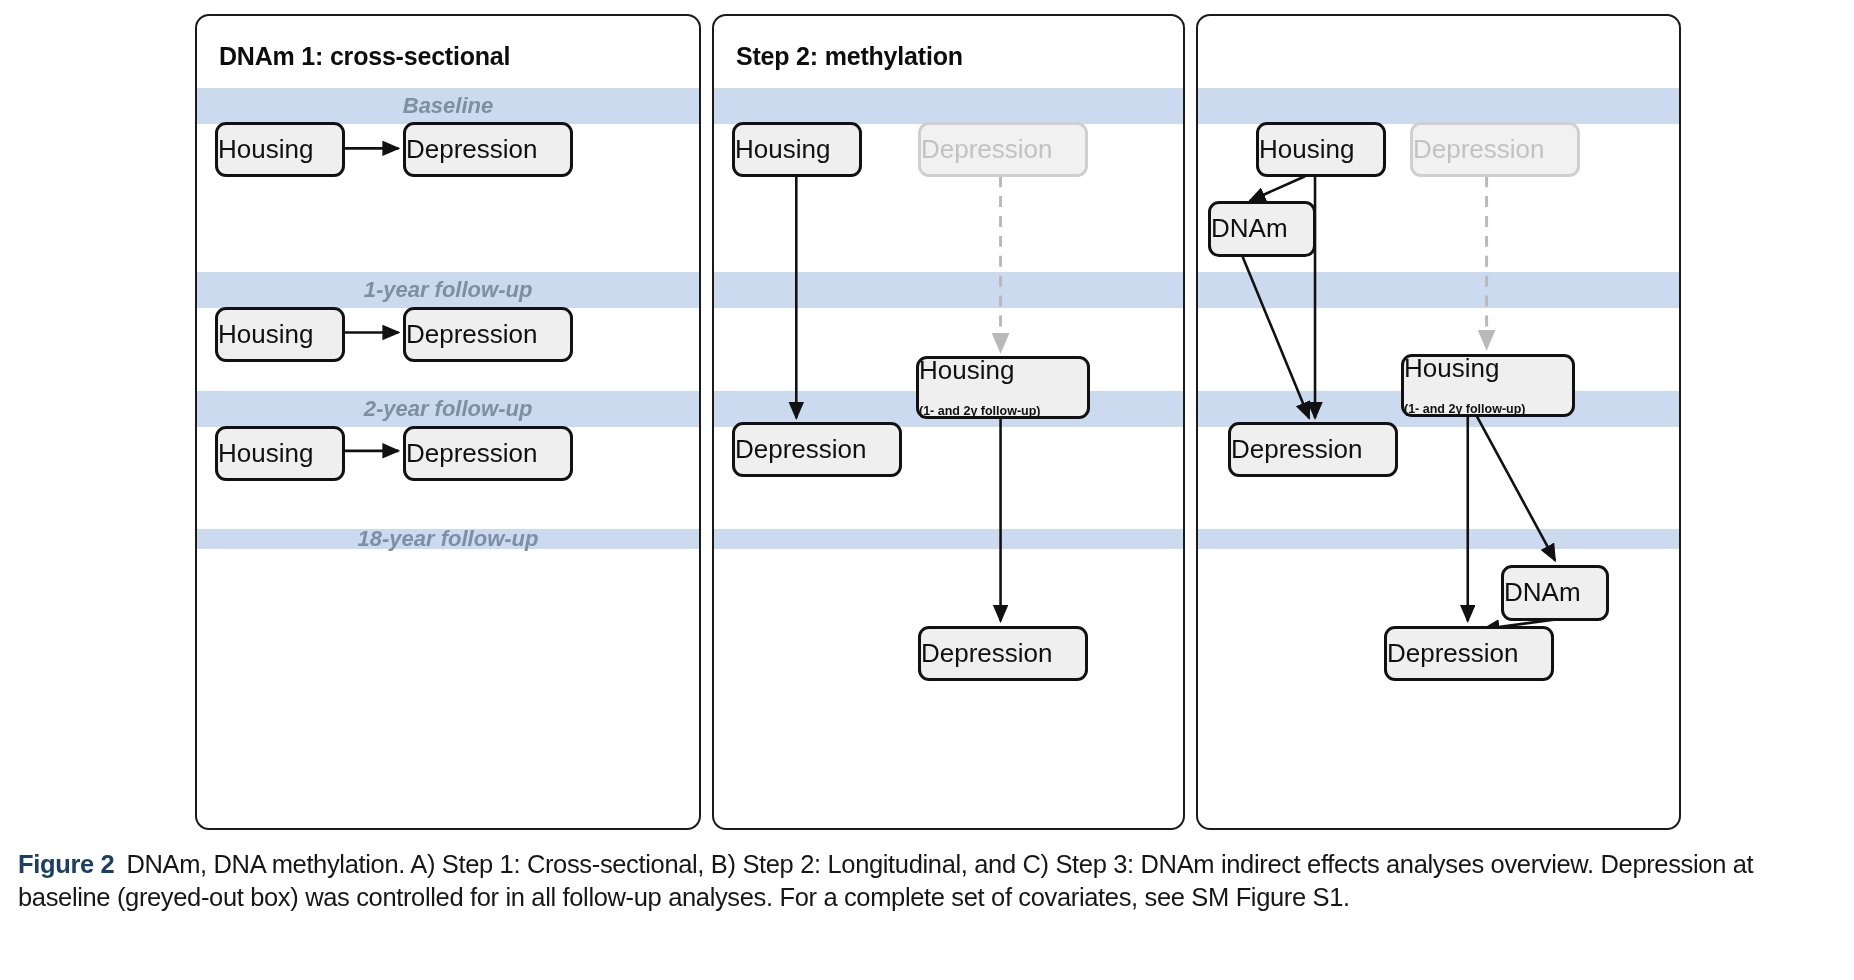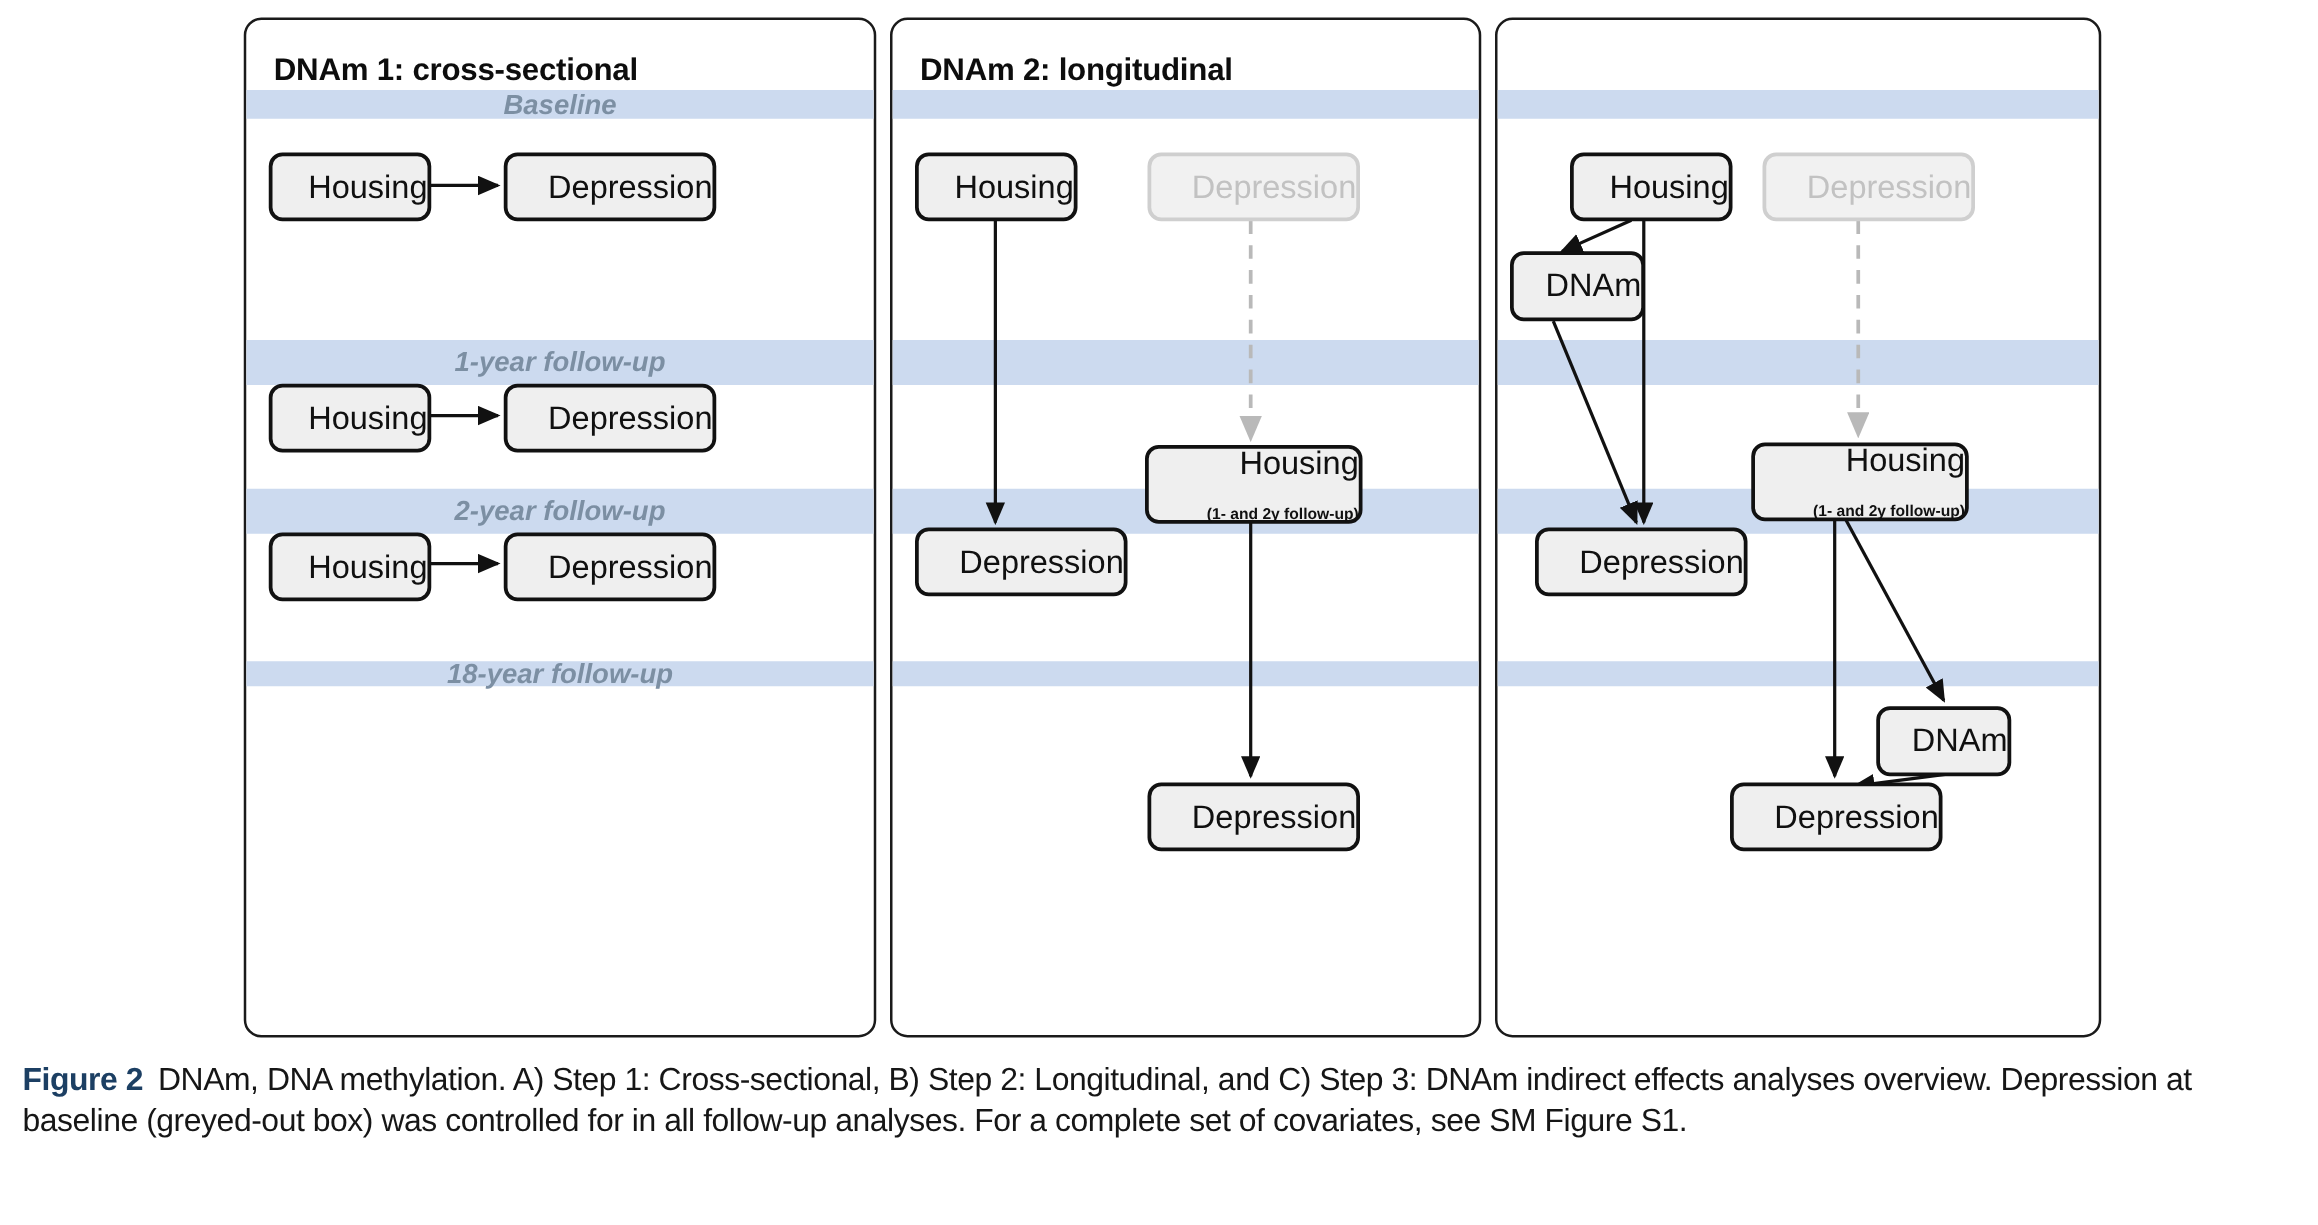--- a/index.html
+++ b/index.html
@@ -44,34 +44,34 @@
     align-items: center;
     justify-content: center;
   }
   .band-label {
     font-size: 22px;
     font-style: italic;
     font-weight: bold;
     color: #7c8fa3;
     white-space: nowrap;
   }
-  .band-b0 { top: 56px;  height: 23px; }
+  .band-b0 { top: 72px;  height: 36px; }
   .band-b1 { top: 256px; height: 36px; }
   .band-b2 { top: 375px; height: 36px; }
   .band-b3 { top: 513px; height: 20px; }
 
   
   .node {
     position: absolute;
     background: #efefef;
     border: 3.5px solid #111111;
     border-radius: 11px;
     display: flex;
     flex-direction: column;
-    align-items: flex-end;
+    align-items: flex-start;
     justify-content: center;
     z-index: 5;
   }
   .node-label {
     font-size: 26px;
     color: #101010;
     line-height: 1.05;
     white-space: nowrap;
   }
   .node-sublabel {
@@ -161,21 +161,21 @@
 
     <div class="node" style="left:18px; top:410px; width:130px; height:55px;">
       <span class="node-label">Housing</span>
     </div>
     <div class="node" style="left:206px; top:410px; width:170px; height:55px;">
       <span class="node-label">Depression</span>
     </div>
   </div>
 
   <div class="panel" id="panel-2">
-    <div class="panel-title">DNAm 2: longitudinal</div>
+    <div class="panel-title">Step 2: methylation</div>
 
     <div class="band band-b0"></div>
     <div class="band band-b1"></div>
     <div class="band band-b2"></div>
     <div class="band band-b3"></div>
 
     <svg class="links" viewBox="0 0 473 816" preserveAspectRatio="none">
       <defs>
         <marker id="ah2" markerWidth="7" markerHeight="7" refX="6.2" refY="3" orient="auto">
           <path d="M0,0 L7,3 L0,6 z" fill="#111"></path>

